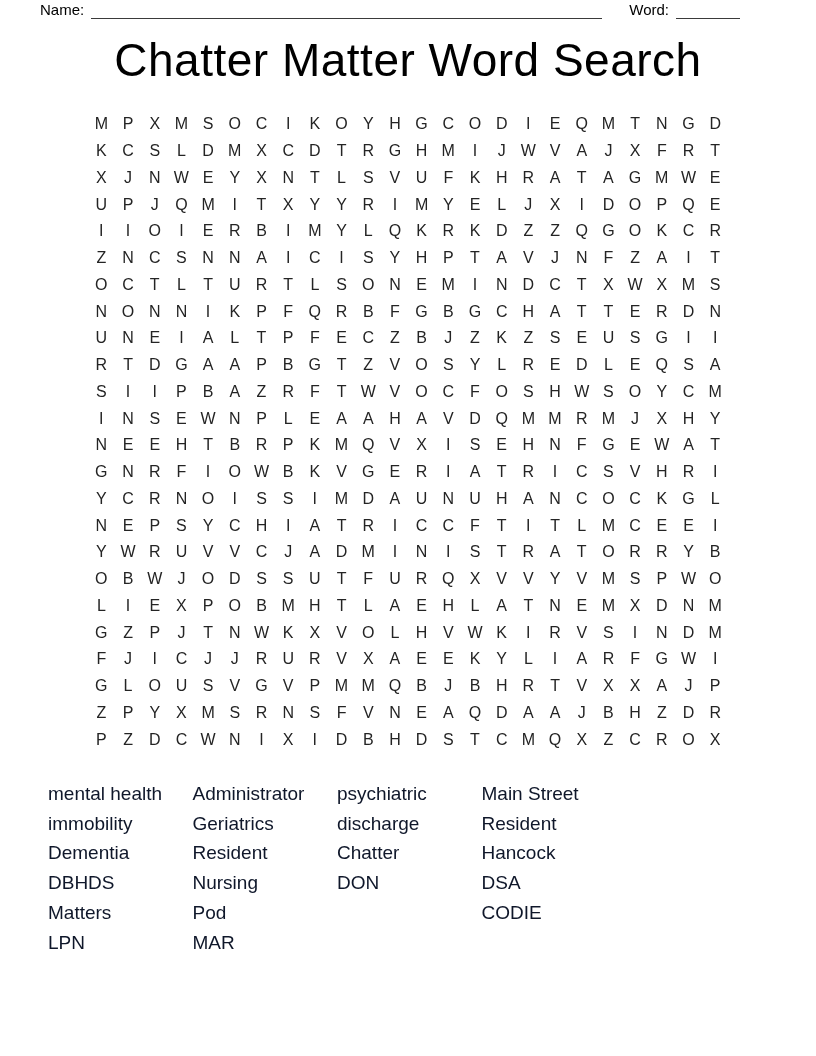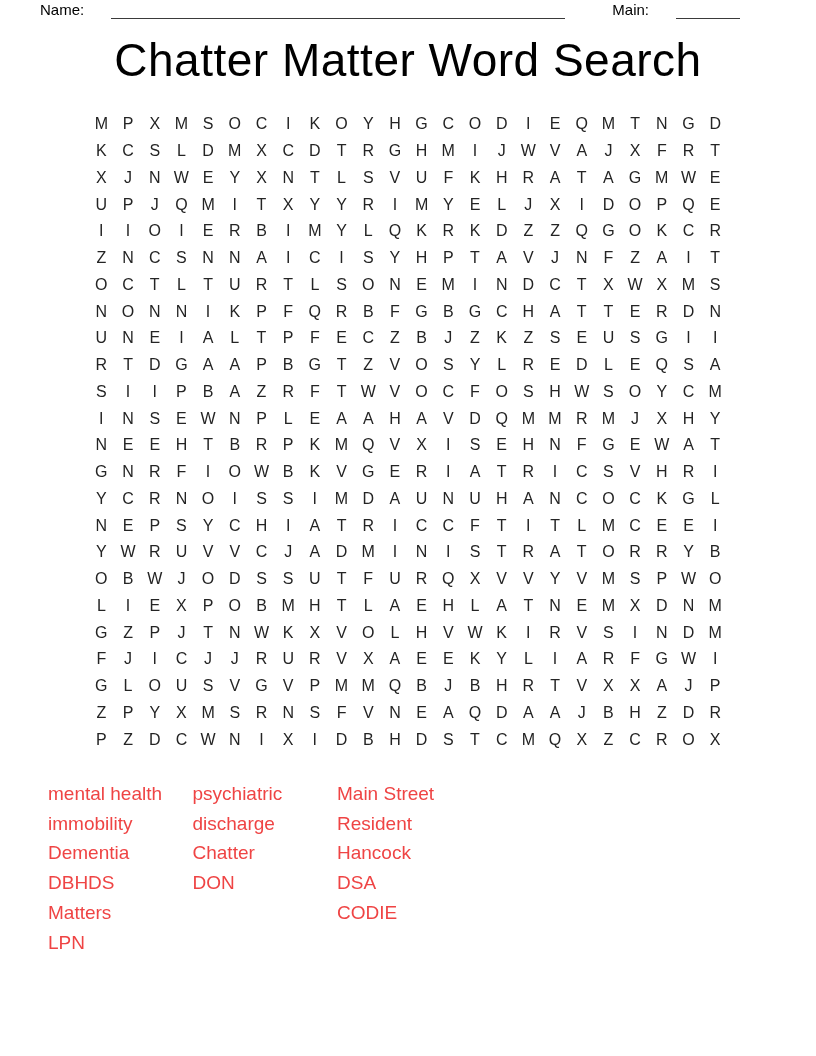--- a/index.html
+++ b/index.html
@@ -24,21 +24,20 @@
   .header-row {
     position: absolute;
     top: 1px;
     left: 40px;
     width: 700px;
     display: flex;
     align-items: flex-end;
     font-size: 15px;
     line-height: 18px;
     color: #000000;
-    gap: 20px;
   }
   .header-label {
     white-space: nowrap;
     padding-bottom: 0px;
   }
   .blank-line {
     border-bottom: 1.5px solid #3a3a3a;
     height: 15px;
   }
   .name-line {
@@ -87,33 +86,33 @@
     top: 779px;
     left: 48px;
     display: flex;
   }
   .word-col {
     width: 144.5px;
   }
   .word {
     font-size: 19px;
     line-height: 29.7px;
-    color: #ef4444;
+    color: #0f172a;
     white-space: nowrap;
   }
 </style>
 </head>
 <body>
 
 <div class="page">
 
   <div class="header-row">
     <span class="header-label">Name:</span>
     <span class="blank-line name-line"></span>
-    <span class="header-label">Main:</span>
+    <span class="header-label">Word:</span>
     <span class="blank-line date-line"></span>
   </div>
 
   <h1 class="title">Chatter Matter Word Search</h1>
 
   <div class="grid">
       <span class="cell">M</span>
       <span class="cell">P</span>
       <span class="cell">X</span>
       <span class="cell">M</span>
@@ -692,20 +691,28 @@
     </div>
 
   <div class="word-list">
       <div class="word-col">
         <div class="word">mental health</div>
         <div class="word">immobility</div>
         <div class="word">Dementia</div>
         <div class="word">DBHDS</div>
         <div class="word">Matters</div>
         <div class="word">LPN</div>
+      </div>
+      <div class="word-col">
+        <div class="word">Administrator</div>
+        <div class="word">Geriatrics</div>
+        <div class="word">Resident</div>
+        <div class="word">Nursing</div>
+        <div class="word">Pod</div>
+        <div class="word">MAR</div>
       </div>
       <div class="word-col">
         <div class="word">psychiatric</div>
         <div class="word">discharge</div>
         <div class="word">Chatter</div>
         <div class="word">DON</div>
       </div>
       <div class="word-col">
         <div class="word">Main Street</div>
         <div class="word">Resident</div>

